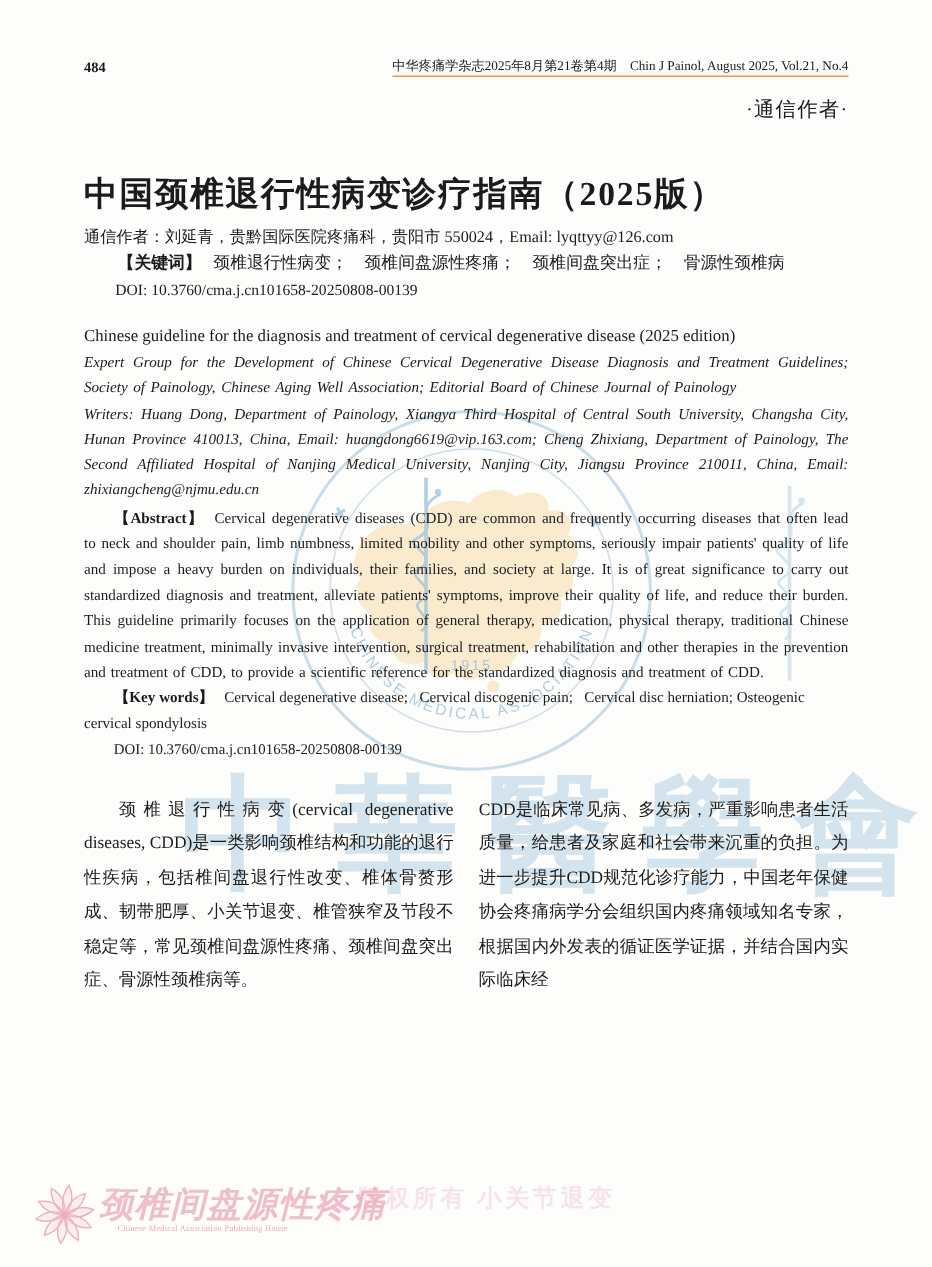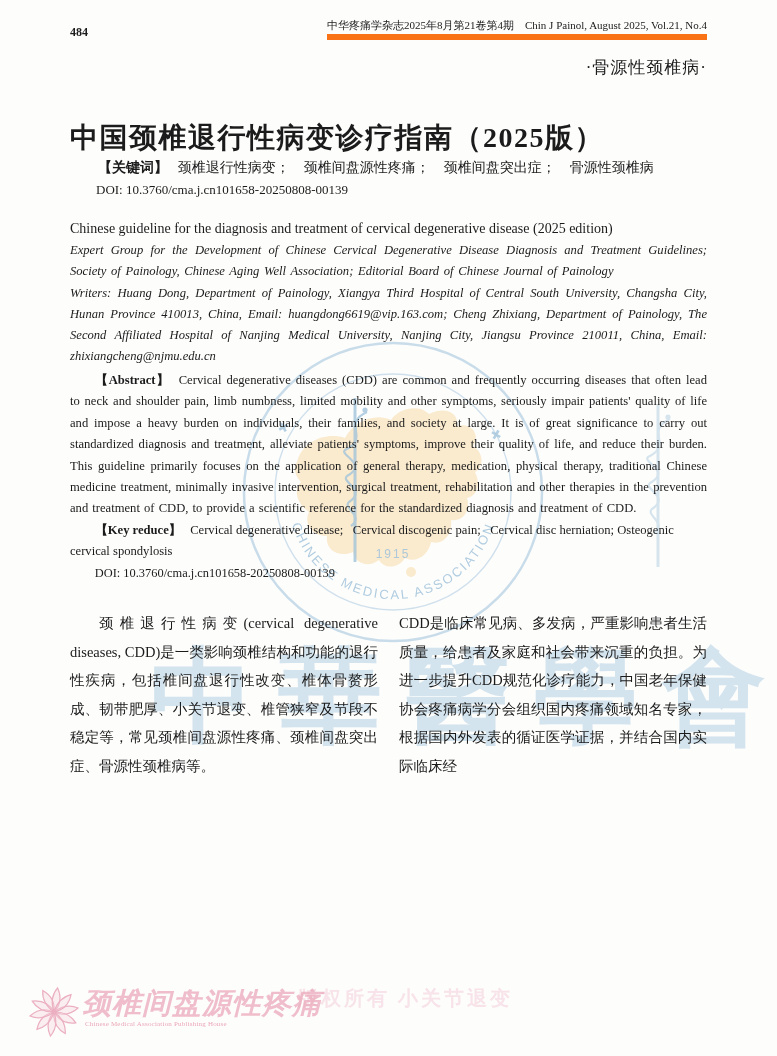--- a/index.html
+++ b/index.html
@@ -14,32 +14,32 @@
   .seal-chars{
     left:150px;top:642px;width:640px;height:130px;
     font-size:104px;font-weight:600;letter-spacing:24px;line-height:110px;
     color:rgba(150,190,218,.40);filter:blur(.4px);white-space:nowrap;
   }
   .pub-cn{
     left:82px;top:984px;font-size:29px;font-weight:700;font-style:italic;
     color:rgba(231,150,172,.62);letter-spacing:1px;white-space:nowrap;
   }
   .pub-en{
-    left:85px;top:1020px;font-size:7px;color:rgba(231,150,172,.85);
+    left:98px;top:1020px;font-size:7px;color:rgba(231,150,172,.85);
     letter-spacing:.2px;white-space:nowrap;
   }
   .copyright{
     left:298px;top:985px;font-size:20px;font-weight:700;
     color:rgba(235,170,188,.30);letter-spacing:3px;white-space:nowrap;
   }
   
   .content{position:relative;z-index:1;margin:0 70px;}
-  .header{display:flex;justify-content:space-between;align-items:flex-end;padding-top:18px;}
+  .header{display:flex;justify-content:space-between;align-items:flex-end;padding-top:47px;}
   .page-num{font-size:12px;font-weight:700;}
-  .journal-line{font-size:11px;border-bottom:6px solid #f97316;padding-bottom:1px;}
+  .journal-line{font-size:11px;border-bottom:1px solid #f97316;padding-bottom:1px;}
   .section-label{text-align:right;font-size:17px;margin-top:16px;letter-spacing:1px;}
   .title{font-size:28px;font-weight:700;letter-spacing:1.5px;margin:40px 0 0 0;}
   .authors{margin:20px 0 0 0;font-size:14.5px;line-height:22.5px;text-align:justify;}
   .meta{margin:6px 0 0 0;font-size:13.5px;line-height:21.5px;text-align:justify;}
   .meta.first{margin-top:10px;}
   .abstract{margin:12px 0 0 0;font-size:14px;line-height:22.3px;text-align:justify;text-indent:2em;}
   .lbl{font-weight:700;margin-right:.7em;}
   .kw{margin:0;font-size:14px;line-height:22px;text-indent:2em;}
   .doi{margin:0;font-size:13px;line-height:22px;text-indent:2em;}
   .prewrap{white-space:pre-wrap;}
@@ -132,37 +132,38 @@
   <div class="wm pub-en">Chinese Medical Association Publishing House</div>
   <div class="wm copyright">版权所有 小关节退变</div>
 
   <div class="content">
 
     <div class="header">
       <span class="page-num">484</span>
       <span class="journal-line">中华疼痛学杂志2025年8月第21卷第4期　Chin J Painol, August 2025, Vol.21, No.4</span>
     </div>
 
-    <div class="section-label">·骨源性颈椎病·</div>
+    <div class="section-label">·通信作者·</div>
 
     <h1 class="title">中国颈椎退行性病变诊疗指南（2025版）</h1>
 
 
+    <p class="meta">通信作者：刘延青，贵黔国际医院疼痛科，贵阳市 550024，Email: lyqttyy@126.com</p>
 
 
     <p class="kw"><span class="lbl">【关键词】</span><span class="prewrap">颈椎退行性病变；　颈椎间盘源性疼痛；　颈椎间盘突出症；　骨源性颈椎病</span></p>
 
     <p class="doi">DOI: 10.3760/cma.j.cn101658-20250808-00139</p>
 
     <div class="english">
       <p class="en-title">Chinese guideline for the diagnosis and treatment of cervical degenerative disease (2025 edition)</p>
       <p class="en-it">Expert Group for the Development of Chinese Cervical Degenerative Disease Diagnosis and Treatment Guidelines; Society of Painology, Chinese Aging Well Association; Editorial Board of Chinese Journal of Painology</p>
       <p class="en-it">Writers: Huang Dong, Department of Painology, Xiangya Third Hospital of Central South University, Changsha City, Hunan Province 410013, China, Email: huangdong6619@vip.163.com; Cheng Zhixiang, Department of Painology, The Second Affiliated Hospital of Nanjing Medical University, Nanjing City, Jiangsu Province 210011, China, Email: zhixiangcheng@njmu.edu.cn</p>
       <p class="en-abs"><b class="en-lbl">【Abstract】</b><span>Cervical degenerative diseases (CDD) are common and frequently occurring diseases that often lead to neck and shoulder pain, limb numbness, limited mobility and other symptoms, seriously impair patients' quality of life and impose a heavy burden on individuals, their families, and society at large. It is of great significance to carry out standardized diagnosis and treatment, alleviate patients' symptoms, improve their quality of life, and reduce their burden. This guideline primarily focuses on the application of general therapy, medication, physical therapy, traditional Chinese medicine treatment, minimally invasive intervention, surgical treatment, rehabilitation and other therapies in the prevention and treatment of CDD, to provide a scientific reference for the standardized diagnosis and treatment of CDD.</span></p>
-      <p class="en-kw"><b class="en-lbl">【Key reduce】</b><span class="prewrap">Cervical degenerative disease;   Cervical discogenic pain;   Cervical disc herniation; Osteogenic cervical spondylosis</span></p>
+      <p class="en-kw"><b class="en-lbl">【Key words】</b><span class="prewrap">Cervical degenerative disease;   Cervical discogenic pain;   Cervical disc herniation; Osteogenic cervical spondylosis</span></p>
       <p class="en-doi">DOI: 10.3760/cma.j.cn101658-20250808-00139</p>
     </div>
 
     <div class="body-cols">
       <div class="col">
         <p class="indent">颈椎退行性病变(cervical degenerative diseases, CDD)是一类影响颈椎结构和功能的退行性疾病，包括椎间盘退行性改变、椎体骨赘形成、韧带肥厚、小关节退变、椎管狭窄及节段不稳定等，常见颈椎间盘源性疼痛、颈椎间盘突出症、骨源性颈椎病等。</p>
       </div>
       <div class="col">
         <p>CDD是临床常见病、多发病，严重影响患者生活质量，给患者及家庭和社会带来沉重的负担。为进一步提升CDD规范化诊疗能力，中国老年保健协会疼痛病学分会组织国内疼痛领域知名专家，根据国内外发表的循证医学证据，并结合国内实际临床经</p>
       </div>

